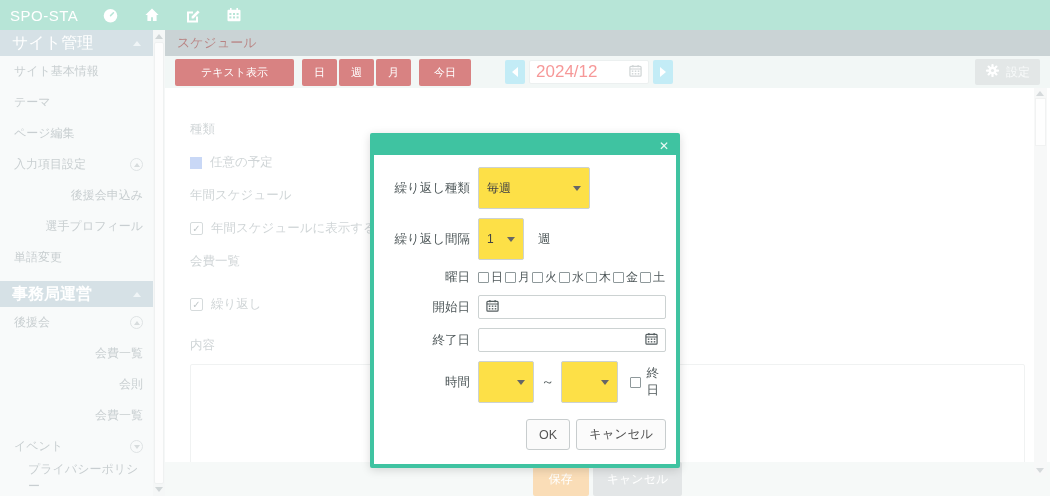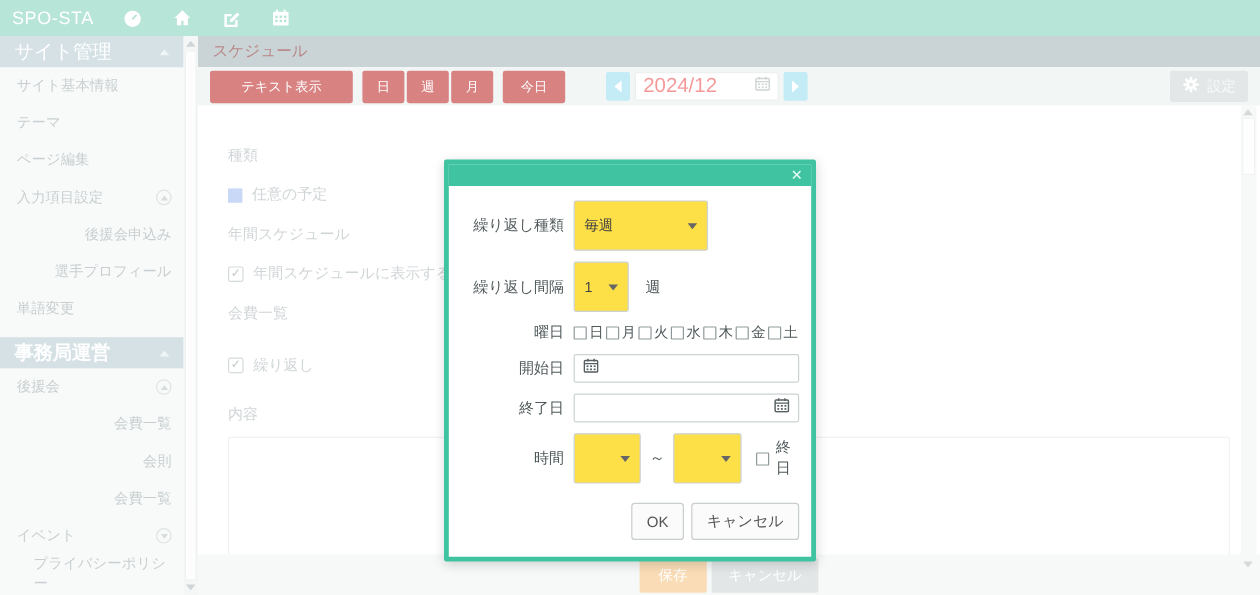--- a/index.html
+++ b/index.html
@@ -74,21 +74,21 @@
   .f-row { display:flex; align-items:center; gap:8px; margin-bottom:16px; color:#a9b3b6; font-size:12.5px; }
   .sq-blue { width:12px; height:12px; background:#9db9ee; flex:0 0 auto; }
   .cb { width:13px; height:13px; border:1px solid #b4bec0; background:#fff; border-radius:2px;
     display:flex; align-items:center; justify-content:center; font-size:10px; color:#8e9a9d; flex:0 0 auto; cursor:pointer; }
   .f-row.gap2 { margin-bottom:24px; }
   .f-label.content { margin-bottom:10px; }
   .textarea { width:835px; height:112px; border:1px solid #e4e8e8; border-radius:2px; background:#fff;
     resize:none; font-family:inherit; }
   
   .footer { position:absolute; left:0; right:0; bottom:0; height:34px; background:#eef5f2;
-    display:flex; align-items:center; justify-content:center; gap:4px; }
+    display:flex; justify-content:center; gap:4px; }
   .save-btn { background:#f6c27c; color:#fff; border:none; border-radius:2px; padding:6px 16px;
     font-size:12px; cursor:pointer; font-family:inherit; }
   .cancel-btn { background:#ccd2d3; color:#fff; border:none; border-radius:2px; padding:6px 14px;
     font-size:12px; cursor:pointer; font-family:inherit; }
   
   .content-scroll { position:absolute; top:58px; right:3px; width:13px; height:388px; background:#f0f2f2; }
   .content-scroll .thumb { position:absolute; top:10px; left:1px; right:1px; height:48px;
     background:#fdfdfd; border:1px solid #e5e8e8; }
   .cs-arrow { position:absolute; left:2px; width:0; height:0;
     border-left:4px solid transparent; border-right:4px solid transparent; }

